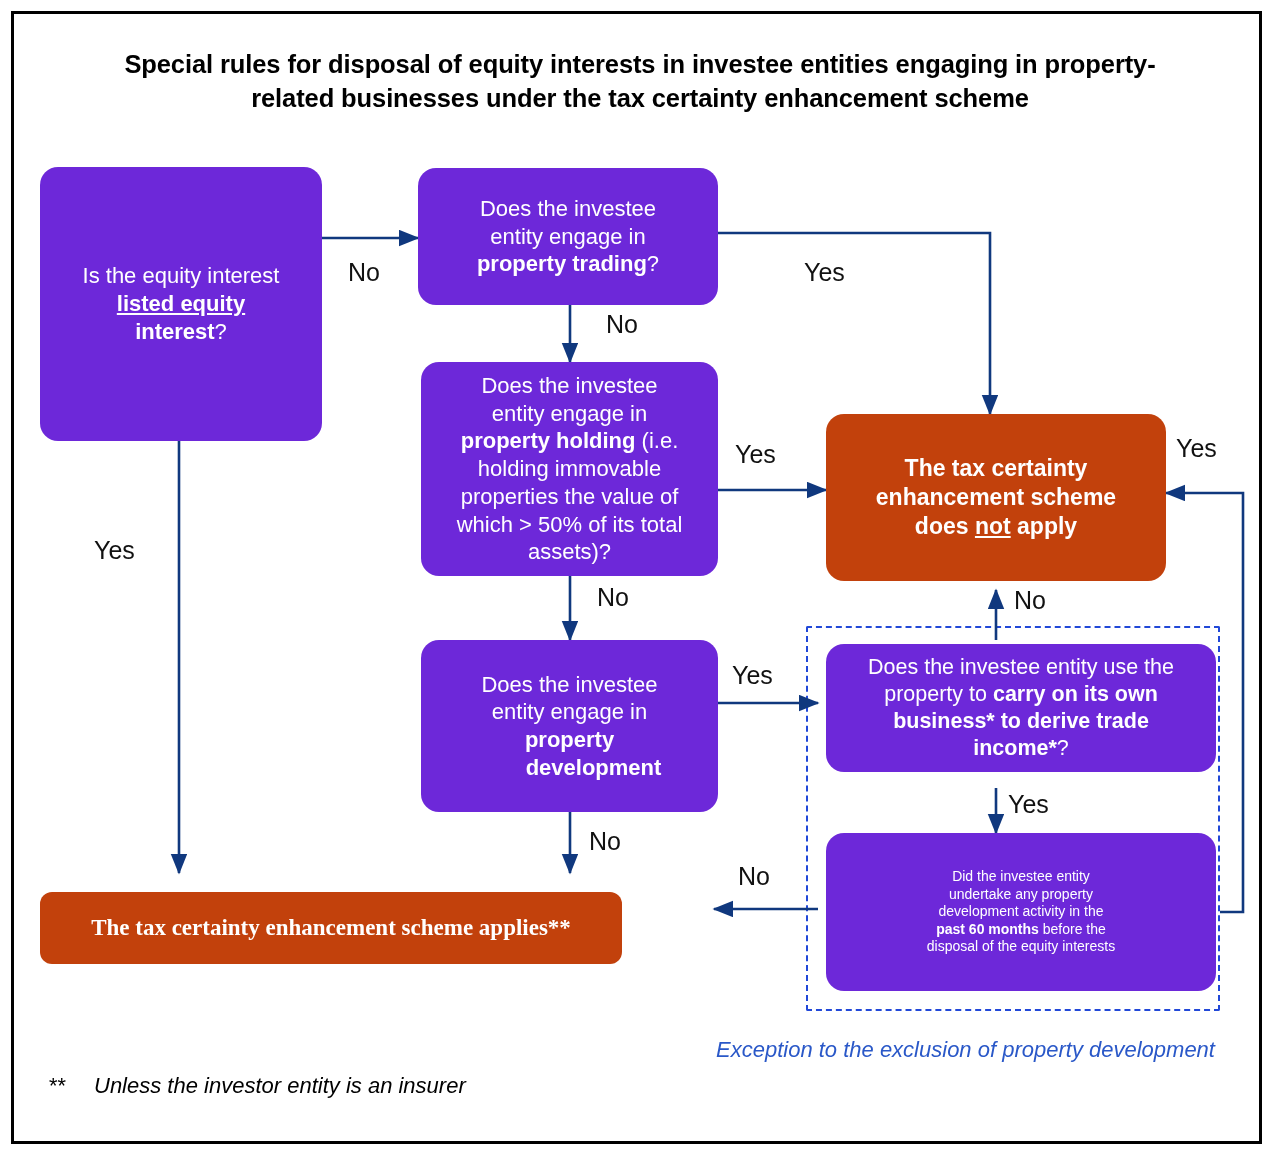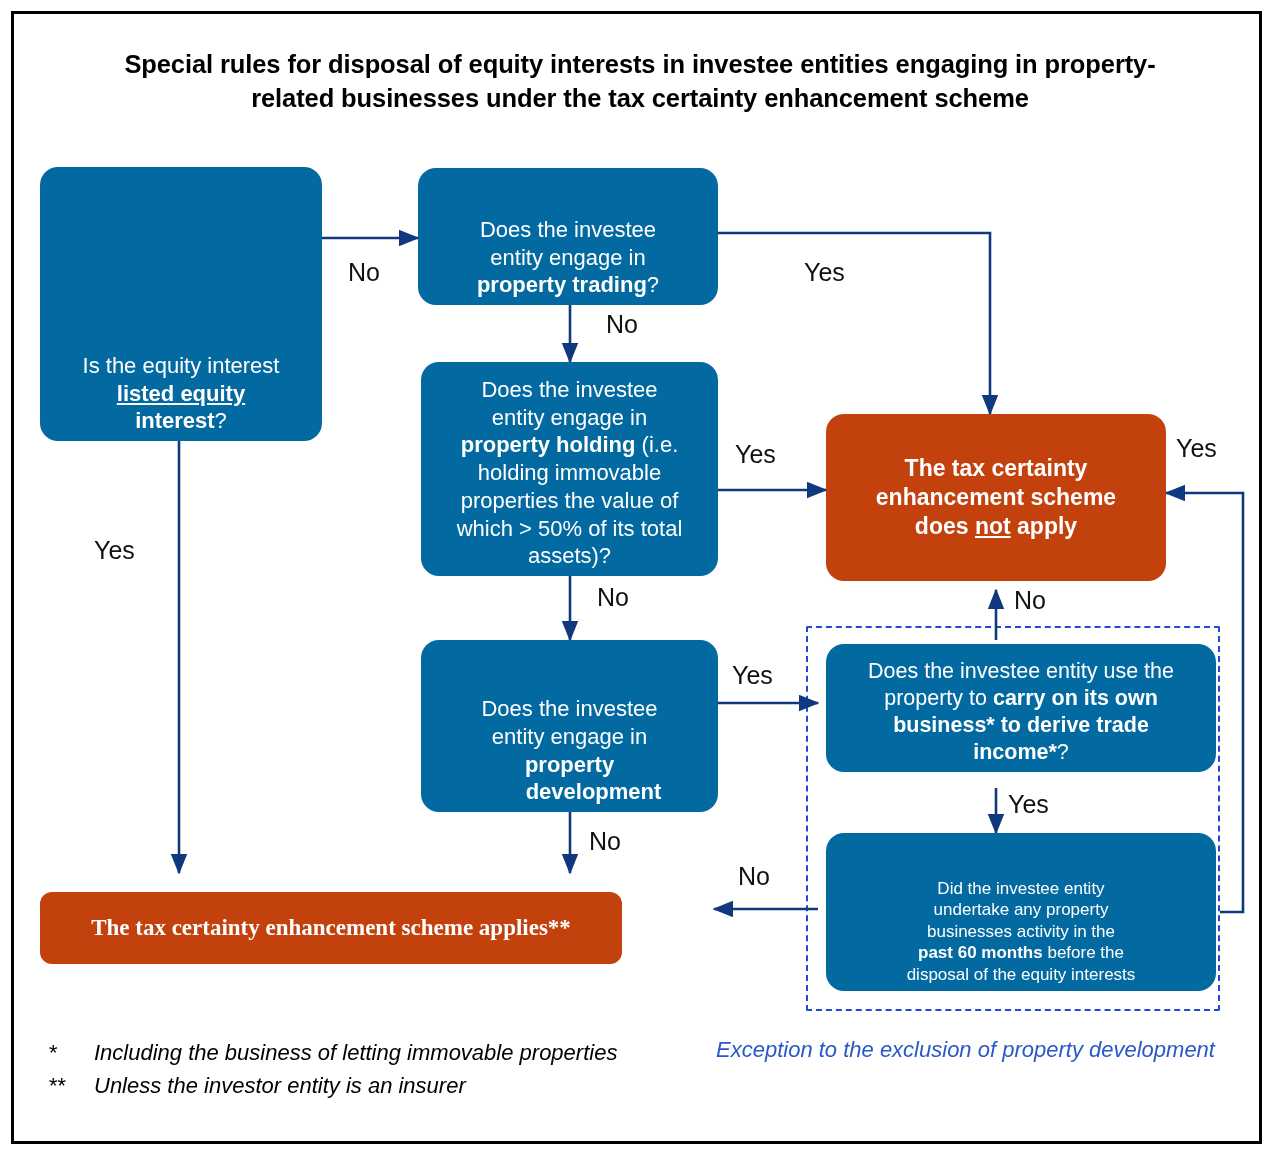--- a/index.html
+++ b/index.html
@@ -4,21 +4,21 @@
 <title>Flowchart</title>
 <style>
   html,body{margin:0;padding:0;background:#ffffff;}
   body{font-family:"Liberation Sans","DejaVu Sans",sans-serif;}
   #page{position:relative;width:1279px;height:1161px;background:#ffffff;overflow:hidden;}
   #frame{position:absolute;left:11px;top:11px;width:1251px;height:1133px;border:3px solid #000000;box-sizing:border-box;}
   #title{position:absolute;left:90px;top:48px;width:1100px;text-align:center;
          font-size:25.5px;font-weight:bold;line-height:1.32;color:#000000;letter-spacing:-0.1px;}
   .node{position:absolute;box-sizing:border-box;display:flex;align-items:center;justify-content:center;
         text-align:center;color:#ffffff;border-radius:18px;padding:6px 10px;}
-  .node-blue{background:#0369a1;align-items:flex-end;}
+  .node-blue{background:#6d28d9;}
   .node-navy{background:#c2410c;}
   .node .txt{width:100%;line-height:1.26;}
   svg#wires{position:absolute;left:0;top:0;width:1279px;height:1161px;pointer-events:none;}
   .lbl{position:absolute;font-size:25px;color:#111111;white-space:nowrap;}
   .dashbox{position:absolute;border:2.5px dashed #2148d8;box-sizing:border-box;border-radius:2px;}
   .foot{position:absolute;font-size:22px;font-style:italic;color:#000000;white-space:nowrap;}
   .foot .mk{display:inline-block;width:46px;}
   .legend{position:absolute;font-size:22px;font-style:italic;color:#2a58c8;white-space:nowrap;}
 </style>
 </head>
@@ -104,25 +104,25 @@
 
   <div class="node node-blue" style="left:826px;top:644px;width:390px;height:128px;font-size:21.5px;">
     <div class="txt">
         <div><span>Does the investee entity use the</span></div>
         <div><span>property to </span><span style="font-weight: bold;">carry on its own</span></div>
         <div><span style="font-weight: bold;">business* to derive trade</span></div>
         <div><span style="font-weight: bold;">income*</span><span>?</span></div>
       </div>
   </div>
 
-  <div class="node node-blue" style="left:826px;top:833px;width:390px;height:158px;font-size:17px;">
+  <div class="node node-blue" style="left:826px;top:833px;width:390px;height:158px;font-size:14px;">
     <div class="txt">
         <div><span>Did the investee entity</span></div>
         <div><span>undertake any property</span></div>
-        <div><span>businesses activity in the</span></div>
+        <div><span>development activity in the</span></div>
         <div><span style="font-weight: bold;">past 60 months</span><span> before the</span></div>
         <div><span>disposal of the equity interests</span></div>
       </div>
   </div>
 
   <div class="node node-navy" style="left:826px;top:414px;width:340px;height:167px;font-size:23px;">
     <div class="txt">
         <div><span style="font-weight: bold;">The tax certainty</span></div>
         <div><span style="font-weight: bold;">enhancement scheme</span></div>
         <div><span style="font-weight: bold;">does </span><span style="font-weight: bold; text-decoration: underline;">not</span><span style="font-weight: bold;"> apply</span></div>
@@ -141,21 +141,18 @@
   <div class="lbl" style="left:606px;top:310px;">No</div>
   <div class="lbl" style="left:735px;top:440px;">Yes</div>
   <div class="lbl" style="left:597px;top:583px;">No</div>
   <div class="lbl" style="left:732px;top:661px;">Yes</div>
   <div class="lbl" style="left:589px;top:827px;">No</div>
   <div class="lbl" style="left:1014px;top:586px;">No</div>
   <div class="lbl" style="left:1008px;top:790px;">Yes</div>
   <div class="lbl" style="left:738px;top:862px;">No</div>
   <div class="lbl" style="left:1176px;top:434px;">Yes</div>
 
-  <div class="foot" style="left:48px;top:1040px;">
-    <span class="mk">*</span><span>Including the business of letting immovable properties</span>
-  </div>
   <div class="foot" style="left:48px;top:1073px;">
     <span class="mk">**</span><span>Unless the investor entity is an insurer</span>
   </div>
 
   <div class="legend" style="left:716px;top:1037px;">Exception to the exclusion of property development</div>
 </div>
 
 </body></html>

